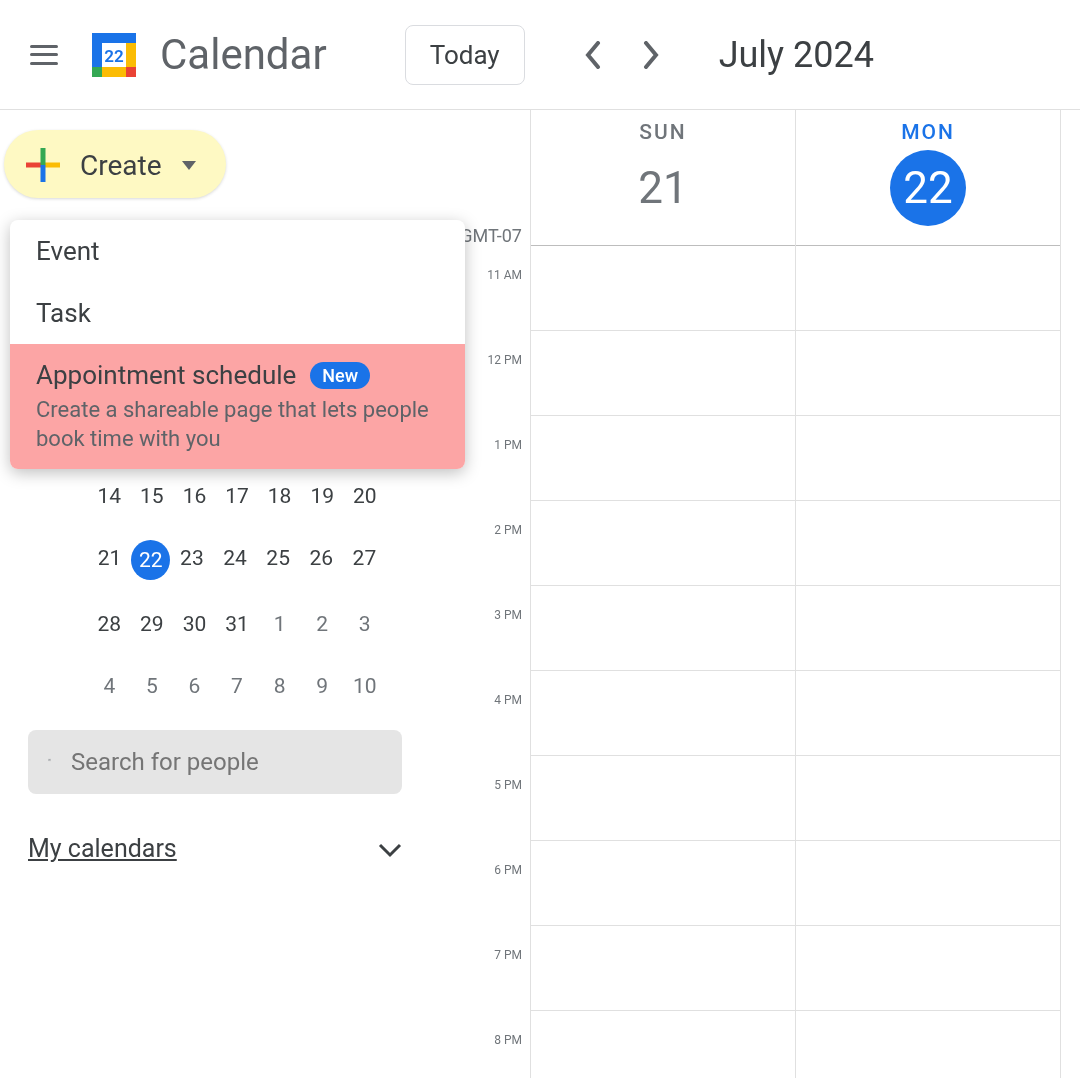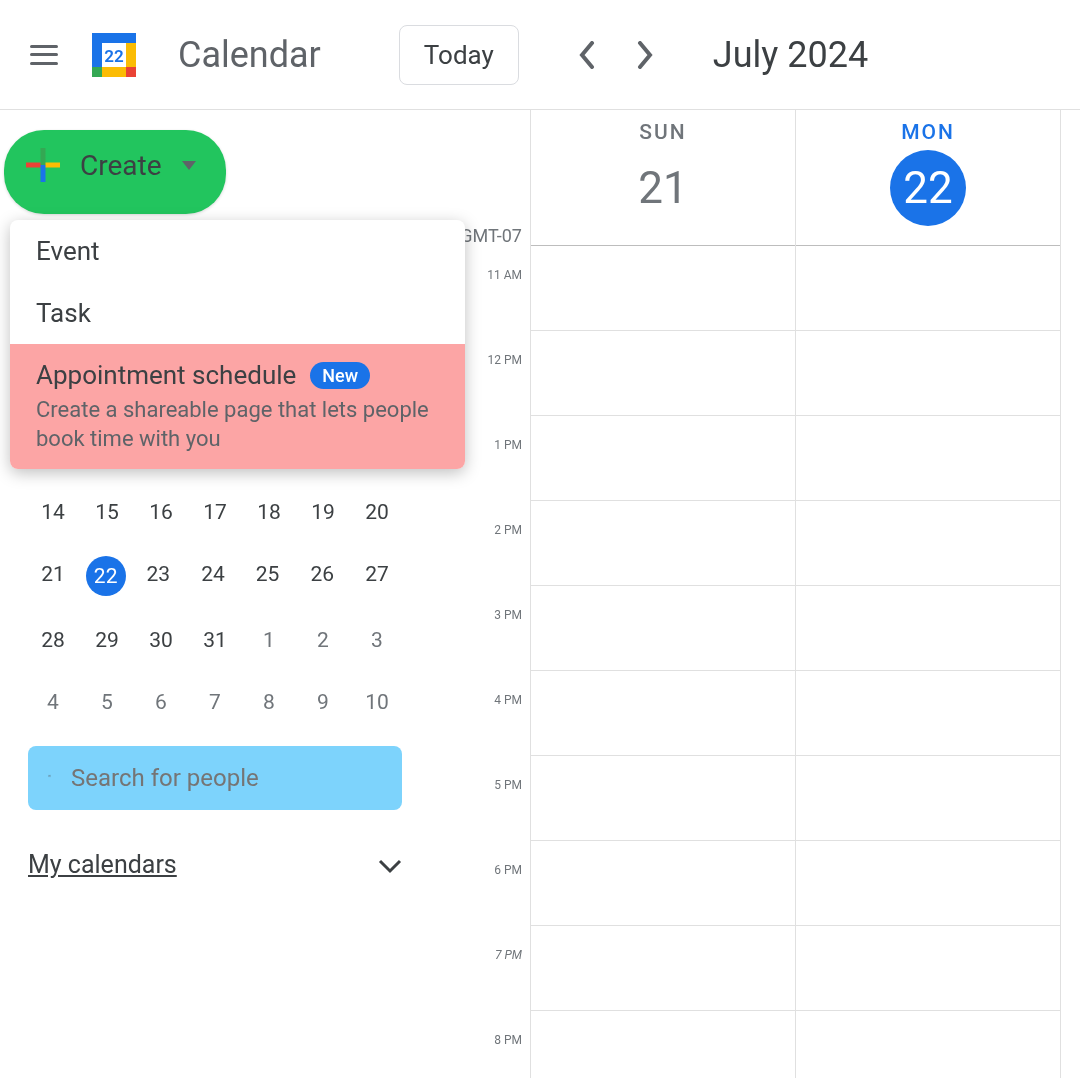--- a/index.html
+++ b/index.html
@@ -4,57 +4,57 @@
 <style>
   * { box-sizing: border-box; margin: 0; padding: 0; font-family: 'Google Sans', Roboto, Arial, sans-serif; }
   body { width: 1080px; height: 1078px; overflow: hidden; background: #fff; color: #3c4043; }
 
   
   .header { display: flex; align-items: center; height: 110px; padding: 0 20px; border-bottom: 1px solid #e0e0e0; gap: 18px; }
   .menu-btn { width: 48px; height: 48px; display:flex; align-items:center; justify-content:center; cursor:pointer; border-radius:50%; }
   .menu-icon { width: 28px; height: 20px; display:flex; flex-direction:column; justify-content:space-between; }
   .menu-icon span { display:block; height:3px; background:#5f6368; border-radius:2px; }
   .logo { width: 56px; height: 56px; position: relative; }
-  .app-title { font-size: 36px; color:#5f6368; font-weight:400; margin-left: 18px; }
+  .app-title { font-size: 42px; color:#5f6368; font-weight:400; margin-left: 0; }
   .today-btn { margin-left: 60px; border:1px solid #dadce0; border-radius:8px; padding: 14px 24px; font-size:26px; color:#3c4043; cursor:pointer; background:#fff; }
   .nav-arrows { display:flex; gap:18px; margin-left: 30px; }
   .chev { width:40px; height:40px; display:flex; align-items:center; justify-content:center; cursor:pointer; border-radius:50%; color:#5f6368; }
   .month-label { font-size: 36px; color:#3c4043; margin-left: 30px; }
 
   
   .body { display:flex; height: calc(1078px - 110px); }
   .sidebar { width: 430px; padding: 20px 0 0 0; position: relative; }
   .main { flex:1; display:flex; position:relative; }
 
   
-  .create-btn { margin-left: 4px; display:inline-flex; align-items:center; gap:20px; background:#22c55e; border-radius: 40px; padding: 18px 30px 32px 22px; cursor:pointer; box-shadow: 0 1px 3px rgba(60,64,67,.2); }
+  .create-btn { margin-left: 4px; display:inline-flex; align-items:center; gap:20px; background:#fef9c3; border-radius: 40px; padding: 18px 30px 16px 22px; cursor:pointer; box-shadow: 0 1px 3px rgba(60,64,67,.2); }
   .plus-icon { width:34px; height:34px; position:relative; }
   .plus-icon .h, .plus-icon .v { position:absolute; }
   .plus-icon .h { left:0; right:0; top:50%; height:5px; transform:translateY(-50%); }
   .plus-icon .v { top:0; bottom:0; left:50%; width:5px; transform:translateX(-50%); }
   .create-label { font-size: 28px; color:#3c4043; }
   .create-caret { width:0; height:0; border-left:7px solid transparent; border-right:7px solid transparent; border-top:9px solid #5f6368; }
 
   
   .dropdown { position:absolute; left:10px; top:110px; width:455px; background:#fff; border-radius:8px; box-shadow:0 4px 16px rgba(0,0,0,.25); overflow:hidden; z-index:10; }
   .dd-item { padding: 16px 26px; font-size:26px; color:#3c4043; cursor:pointer; }
   .dd-item.hover { background:#fca5a5; }
   .dd-title-row { display:flex; align-items:center; gap:14px; }
   .badge { background:#1a73e8; color:#fff; font-size:18px; padding:3px 12px; border-radius:14px; font-weight:500; }
   .dd-sub { font-size:22px; color:#5f6368; margin-top:6px; line-height:1.3; }
 
   
-  .mini-cal { margin-top: 280px; padding: 0 31px; }
+  .mini-cal { margin-top: 280px; padding: 0 44px; margin-left: 44px; }
   .mini-row { display:flex; justify-content:space-between; margin-bottom: 26px; }
   .mini-cell { width:44px; height:36px; display:flex; align-items:center; justify-content:center; font-size:21px; color:#3c4043; cursor:pointer; border-radius:50%; }
   .mini-cell.muted { color:#70757a; }
   .mini-cell.today { background:#1a73e8; color:#fff; width:40px; height:40px; }
 
   
-  .search-people { margin: 18px 28px 0; background:#7dd3fc; border-radius:8px; display:flex; align-items:flex-start; gap:20px; padding: 18px 20px; }
+  .search-people { margin: 18px 28px 0; background:#e5e5e5; border-radius:8px; display:flex; align-items:flex-start; gap:20px; padding: 18px 20px; }
   .people-icon { width:30px; height:24px; }
   .search-input { border:none; background:transparent; font-size:24px; color:#5f6368; outline:none; flex:1; }
 
   
   .cal-section { padding: 0 28px; margin-top: 40px; display:flex; align-items:flex-end; justify-content:space-between;text-decoration:underline; }
   .cal-section-label { font-size:25px; color:#3c4043; }
   .section-actions { display:flex; gap:22px; align-items:center; }
   .expand-chev { color:#5f6368; cursor:pointer; }
   .add-icon { font-size:32px; color:#3c4043; cursor:pointer; }
 
@@ -209,21 +209,21 @@
       <div class="tz-label">GMT-07</div>
       <div id="hour-labels">
           <div class="hour-label" style="top: 165px;">11 AM</div>
           <div class="hour-label" style="top: 250px;">12 PM</div>
           <div class="hour-label" style="top: 335px;">1 PM</div>
           <div class="hour-label" style="top: 420px;">2 PM</div>
           <div class="hour-label" style="top: 505px;">3 PM</div>
           <div class="hour-label" style="top: 590px;">4 PM</div>
           <div class="hour-label" style="top: 675px;">5 PM</div>
           <div class="hour-label" style="top: 760px;">6 PM</div>
-          <div class="hour-label" style="top: 845px; font-style: italic;">7 PM</div>
+          <div class="hour-label" style="top: 845px;">7 PM</div>
           <div class="hour-label" style="top: 930px;">8 PM</div>
         </div>
     </div>
     <div class="days-wrap" id="days-wrap">
         <div class="day-col">
           <div class="day-header"><div class="dow">SUN</div><div class="dnum">21</div></div>
           <div class="hours">
             <div class="hour-line"></div>
             <div class="hour-line"></div>
             <div class="hour-line"></div>

